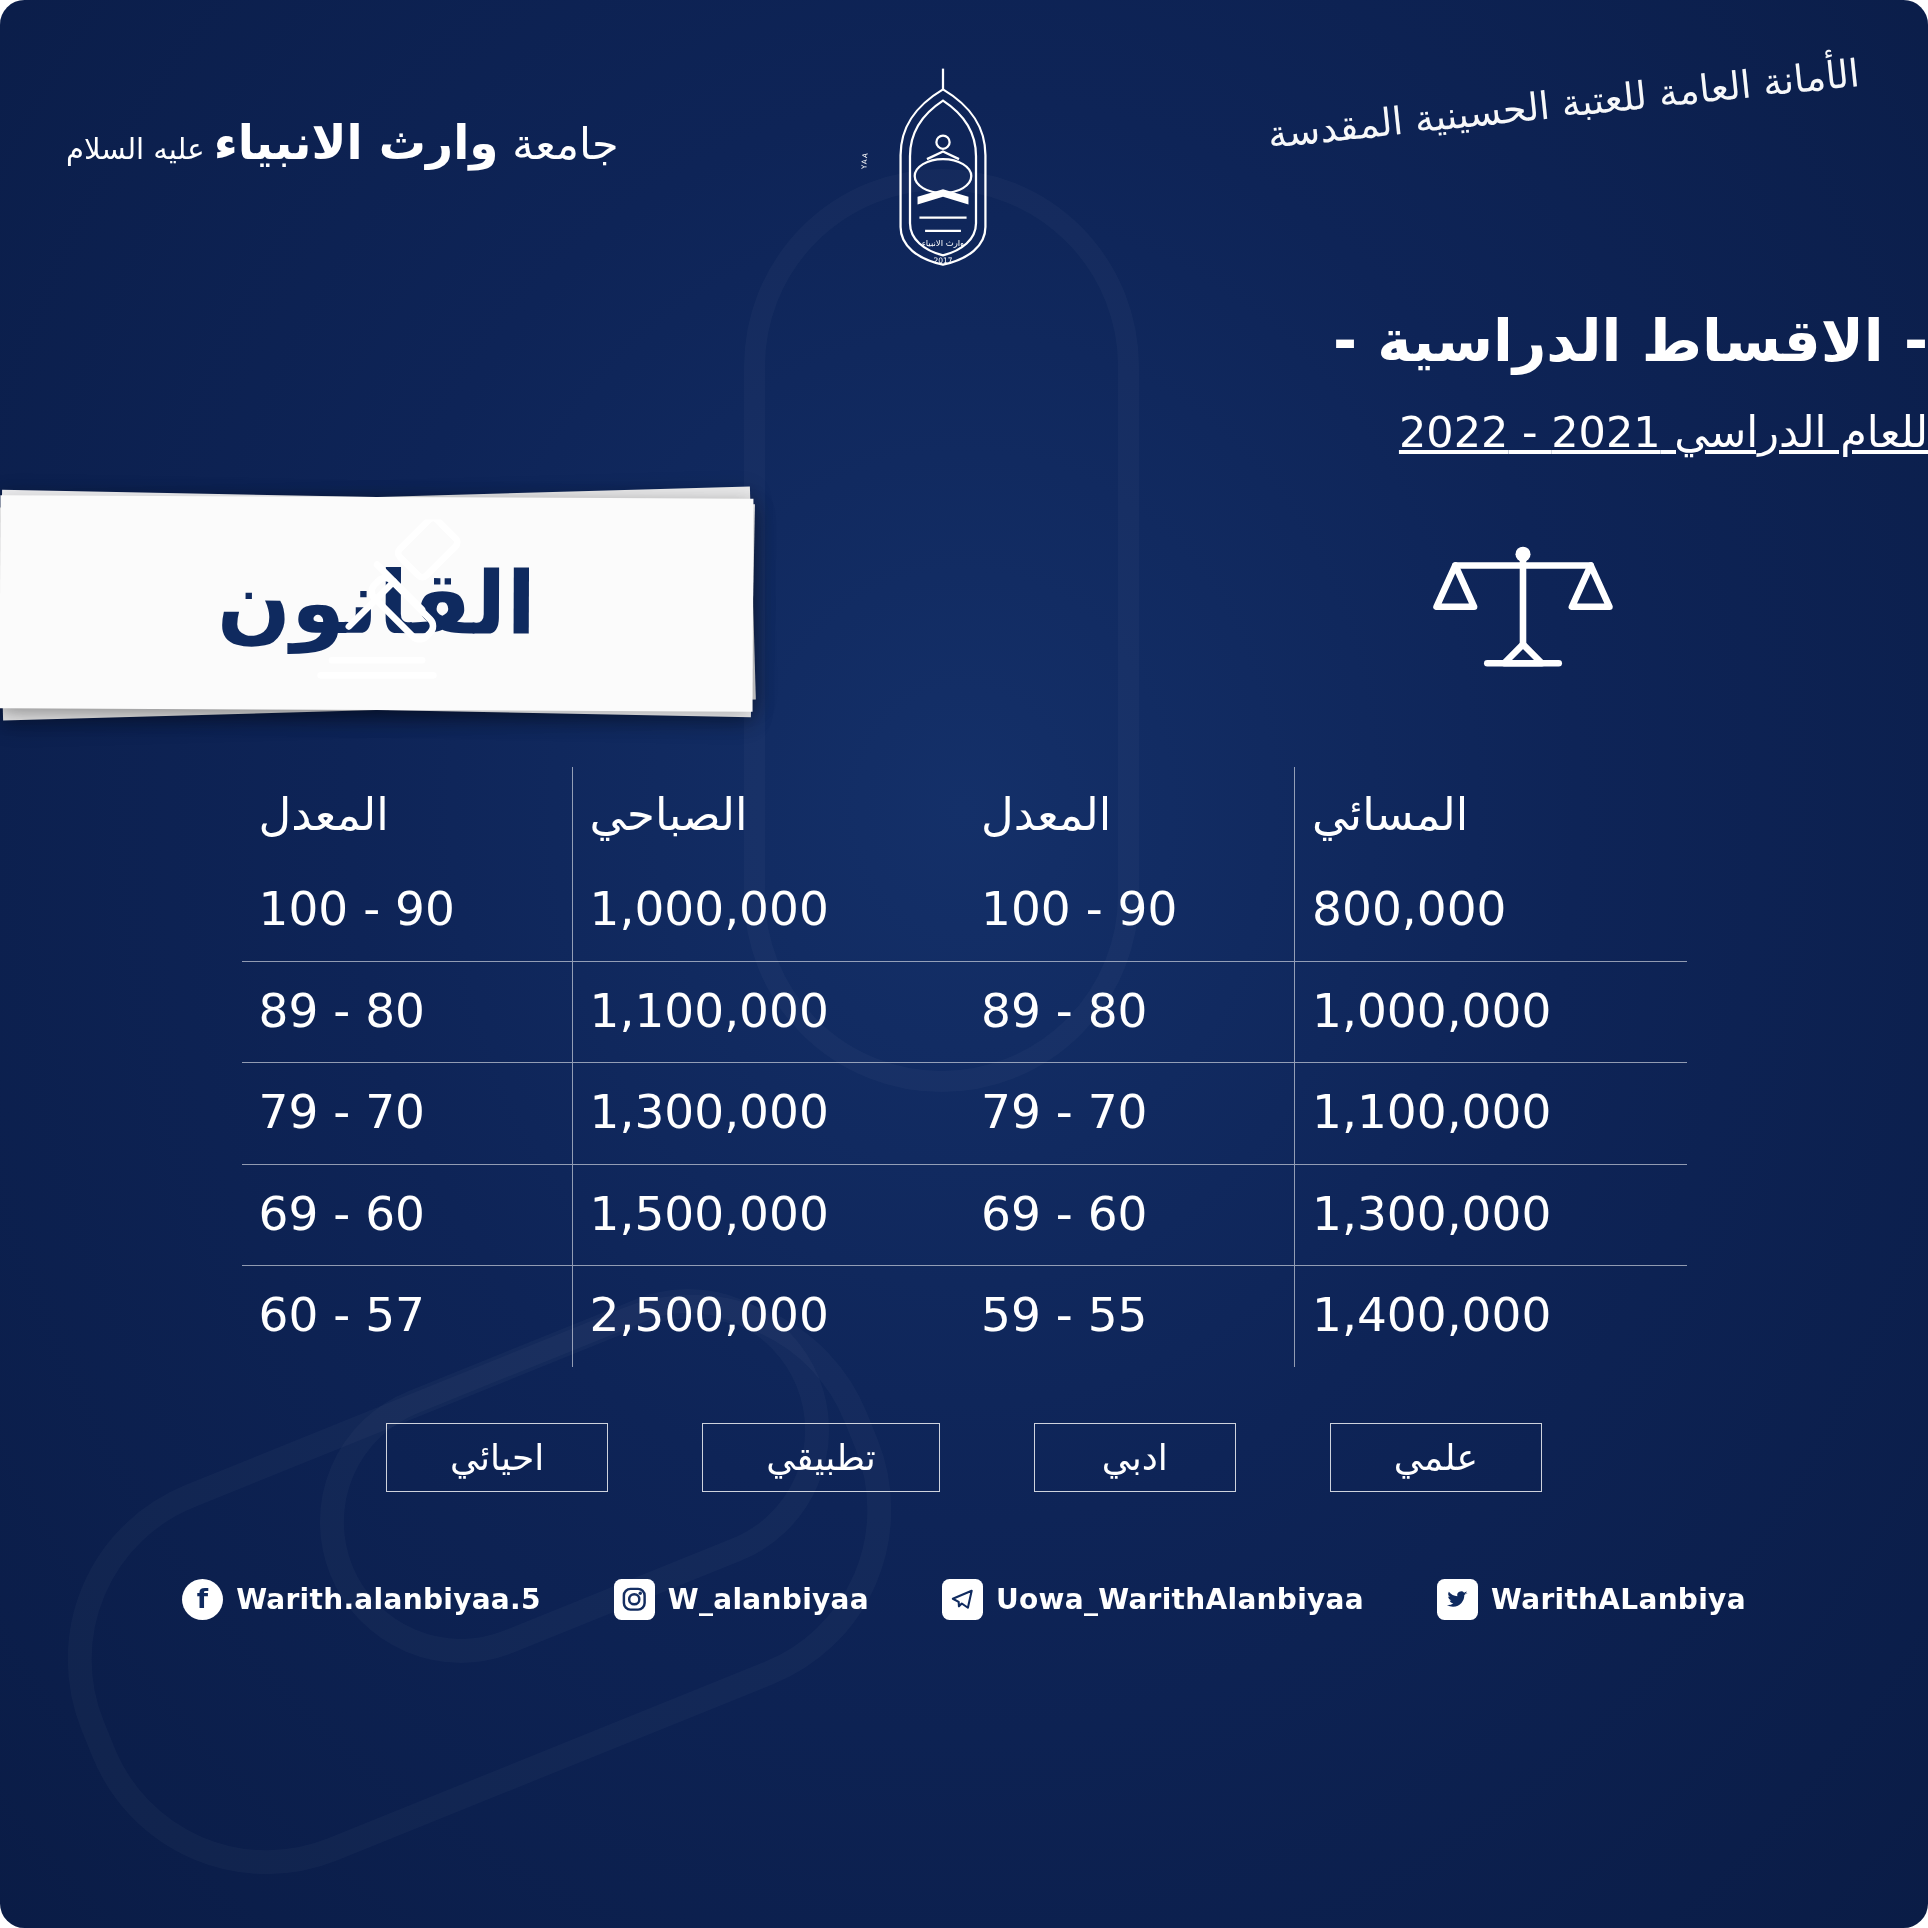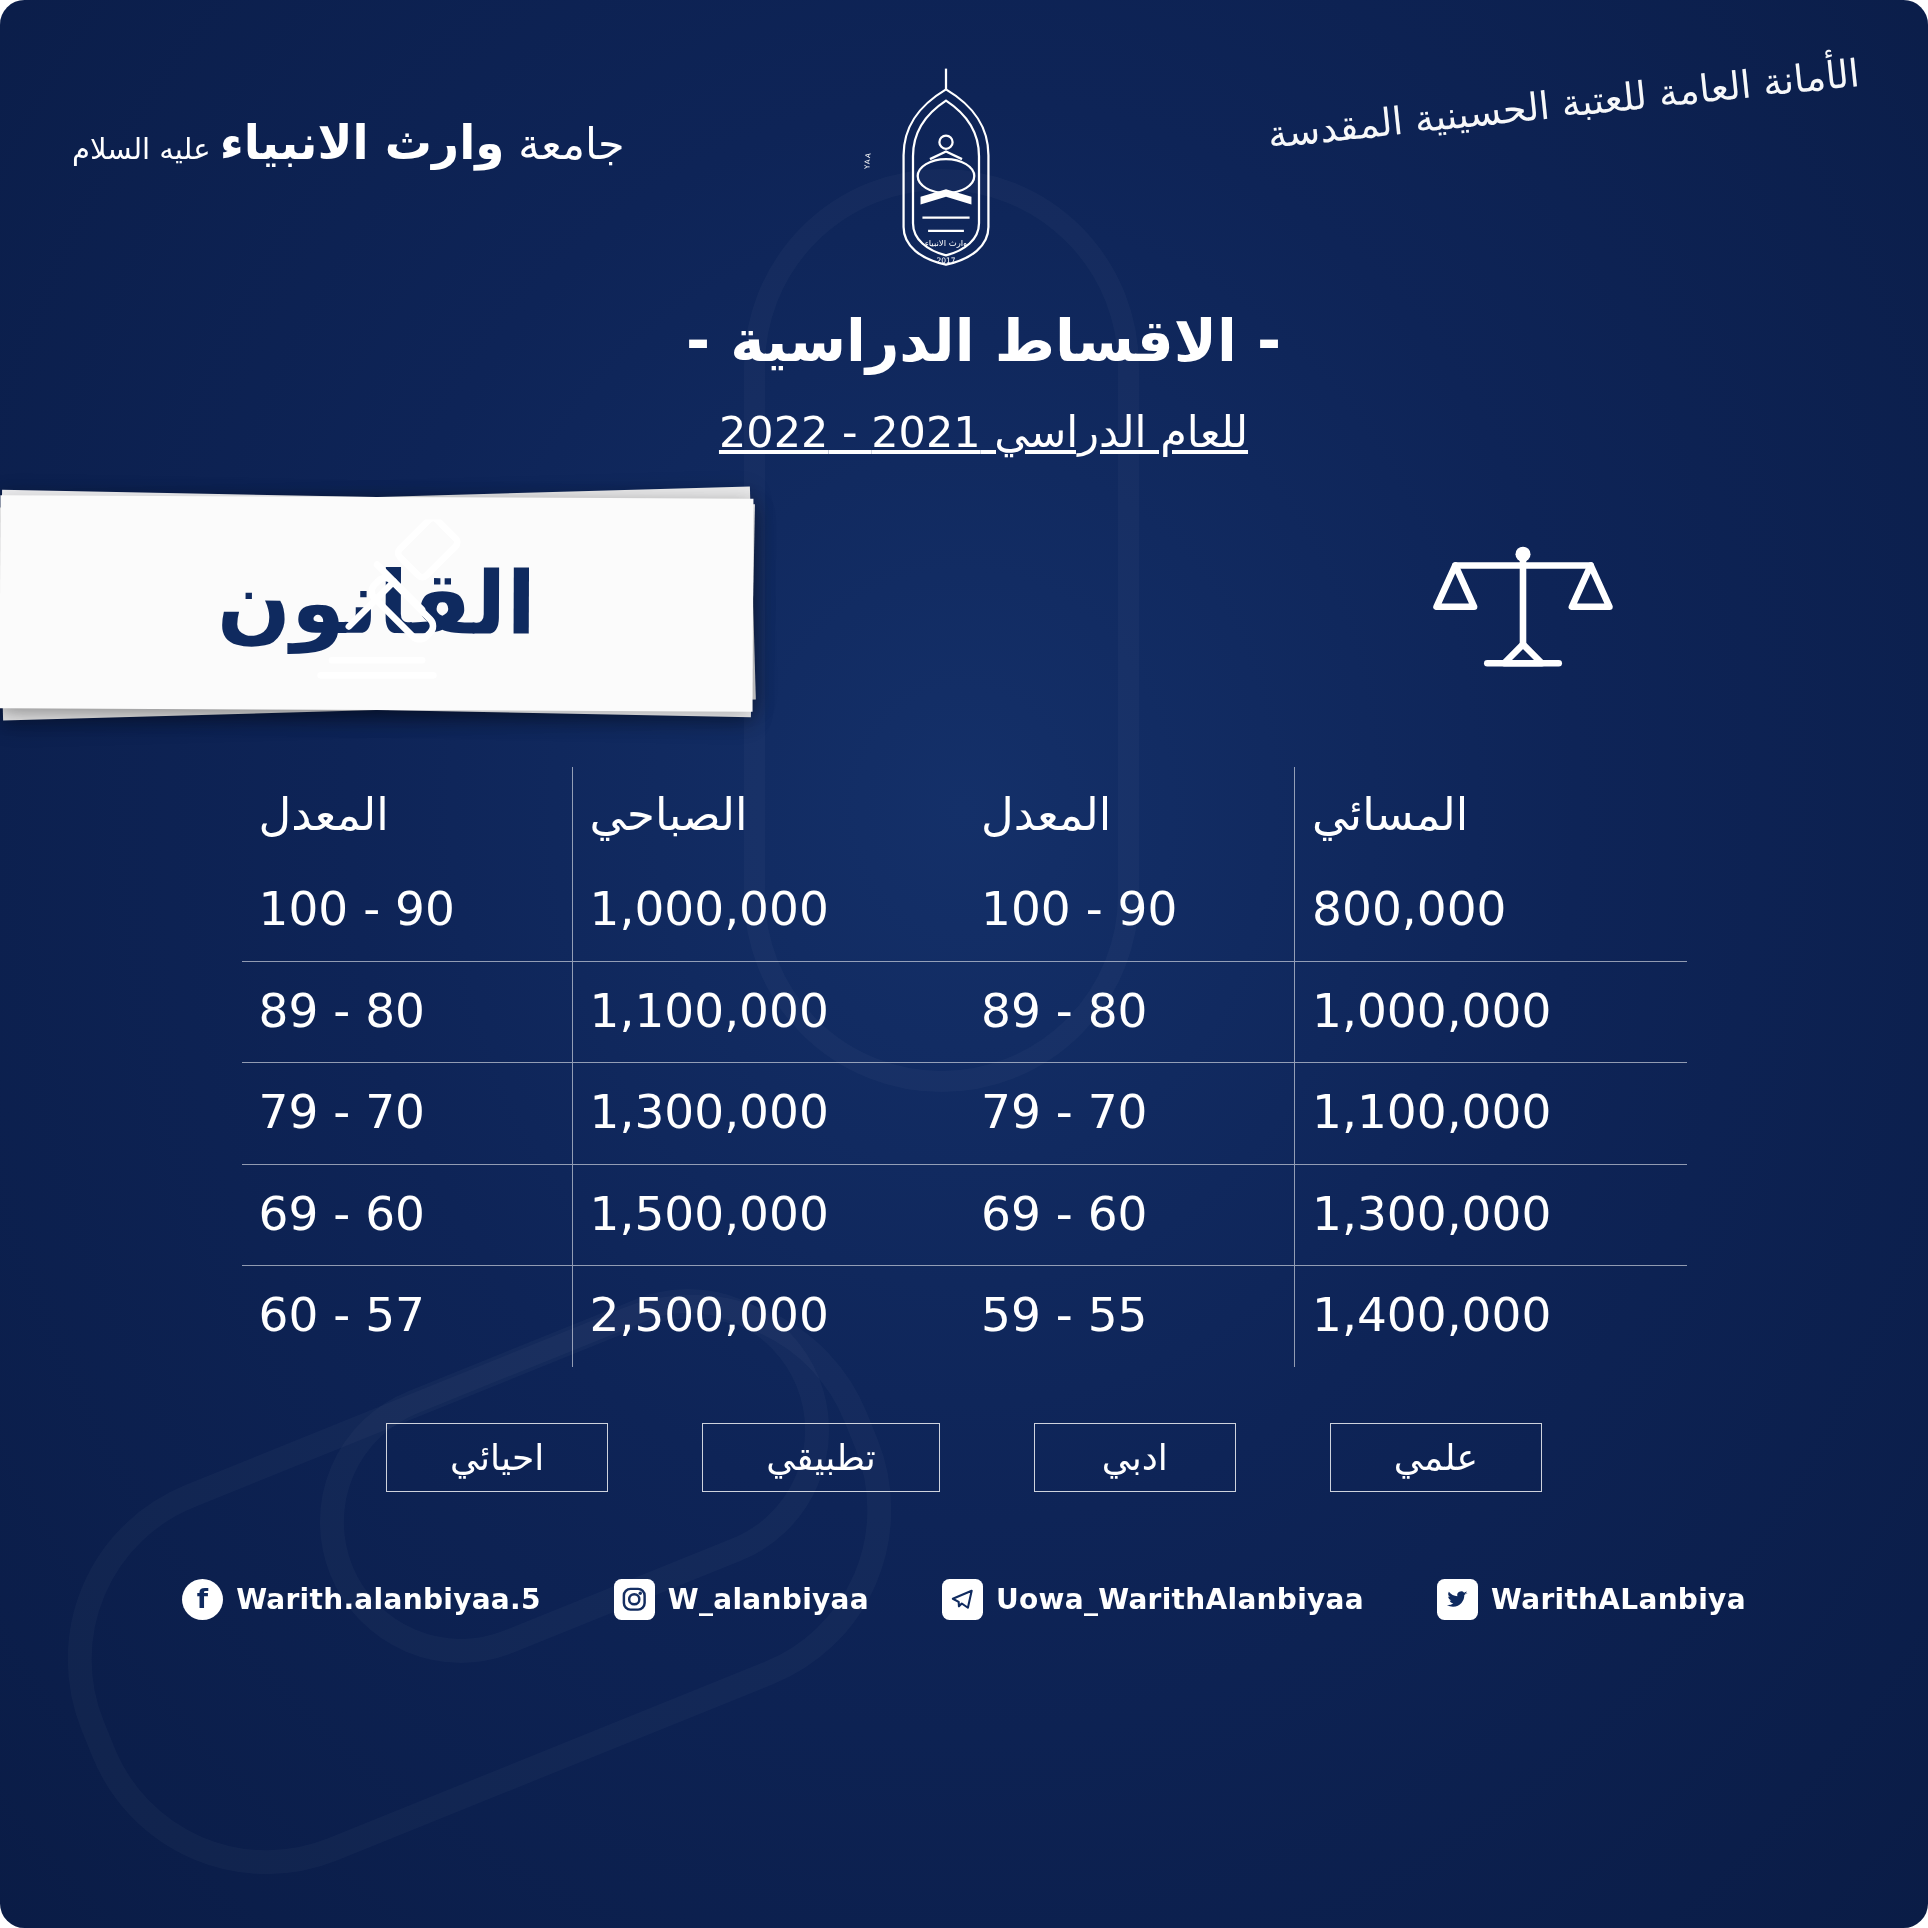--- a/index.html
+++ b/index.html
@@ -42,21 +42,21 @@
     direction: rtl;
     padding-top: 60px;
   }
   .brand-right .l1 {
     font-size: 43px;
     font-weight: 400;
     letter-spacing: 0;
     white-space: nowrap;
   }
   .brand-right .l1 b { font-weight: 700; font-size: 47px; }
-  .brand-right .l1 .sm { font-size: 29px; font-weight: 400; margin-left: 6px; }
+  .brand-right .l1 .sm { font-size: 29px; font-weight: 400; }
 
   .crest {
     width: 198px;
     height: 217px;
     position: relative;
     margin-top: 5.6px;
   }
   .brand-left {
     padding-top: 58px;
     text-align: left;
@@ -66,21 +66,21 @@
     font-size: 38px;
     white-space: nowrap;
     transform: rotate(-6deg);
     transform-origin: left center;
     font-family: "DejaVu Serif", serif;
     letter-spacing: -0.9px;
     opacity: .97;
   }
 
   
-  .titles { text-align: center; color: #fff; margin-top: 5.6px; padding-left: 39px; }
+  .titles { text-align: right; color: #fff; margin-top: 5.6px; padding-left: 39px; }
   .title-main {
     font-size: 58px;
     font-weight: 700;
     letter-spacing: 0px;
   }
   .title-sub {
     font-size: 43px;
     font-weight: 400;
     margin-top: 32px;
     text-decoration: underline;

